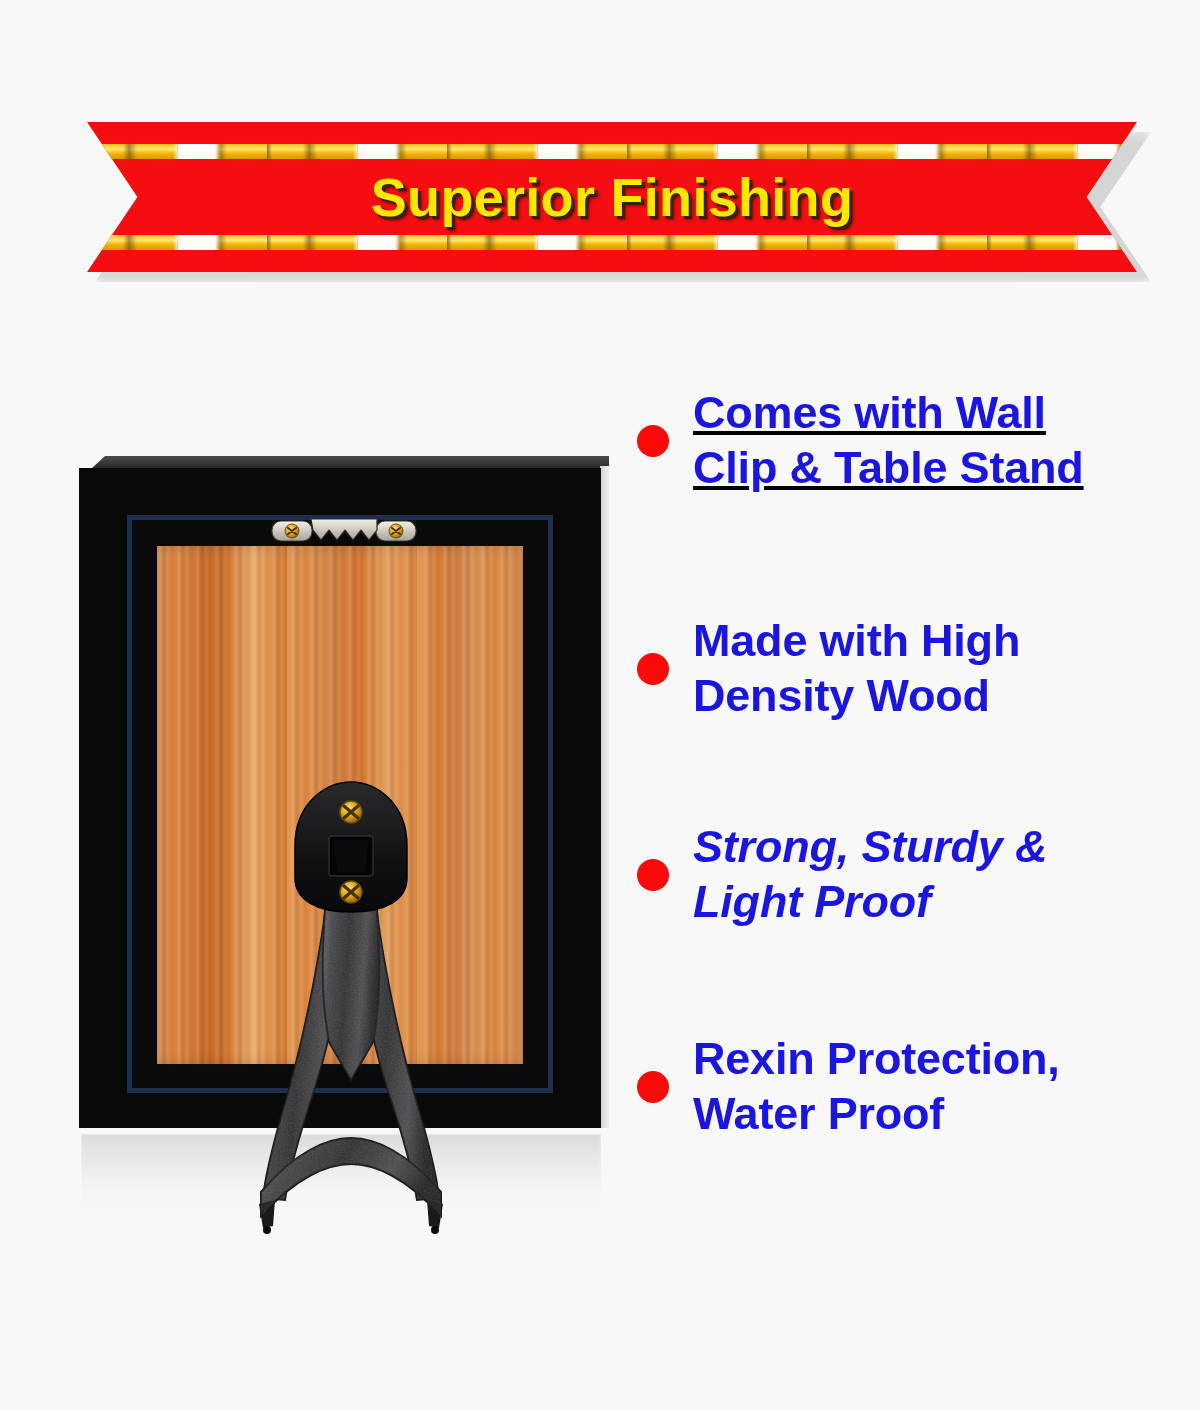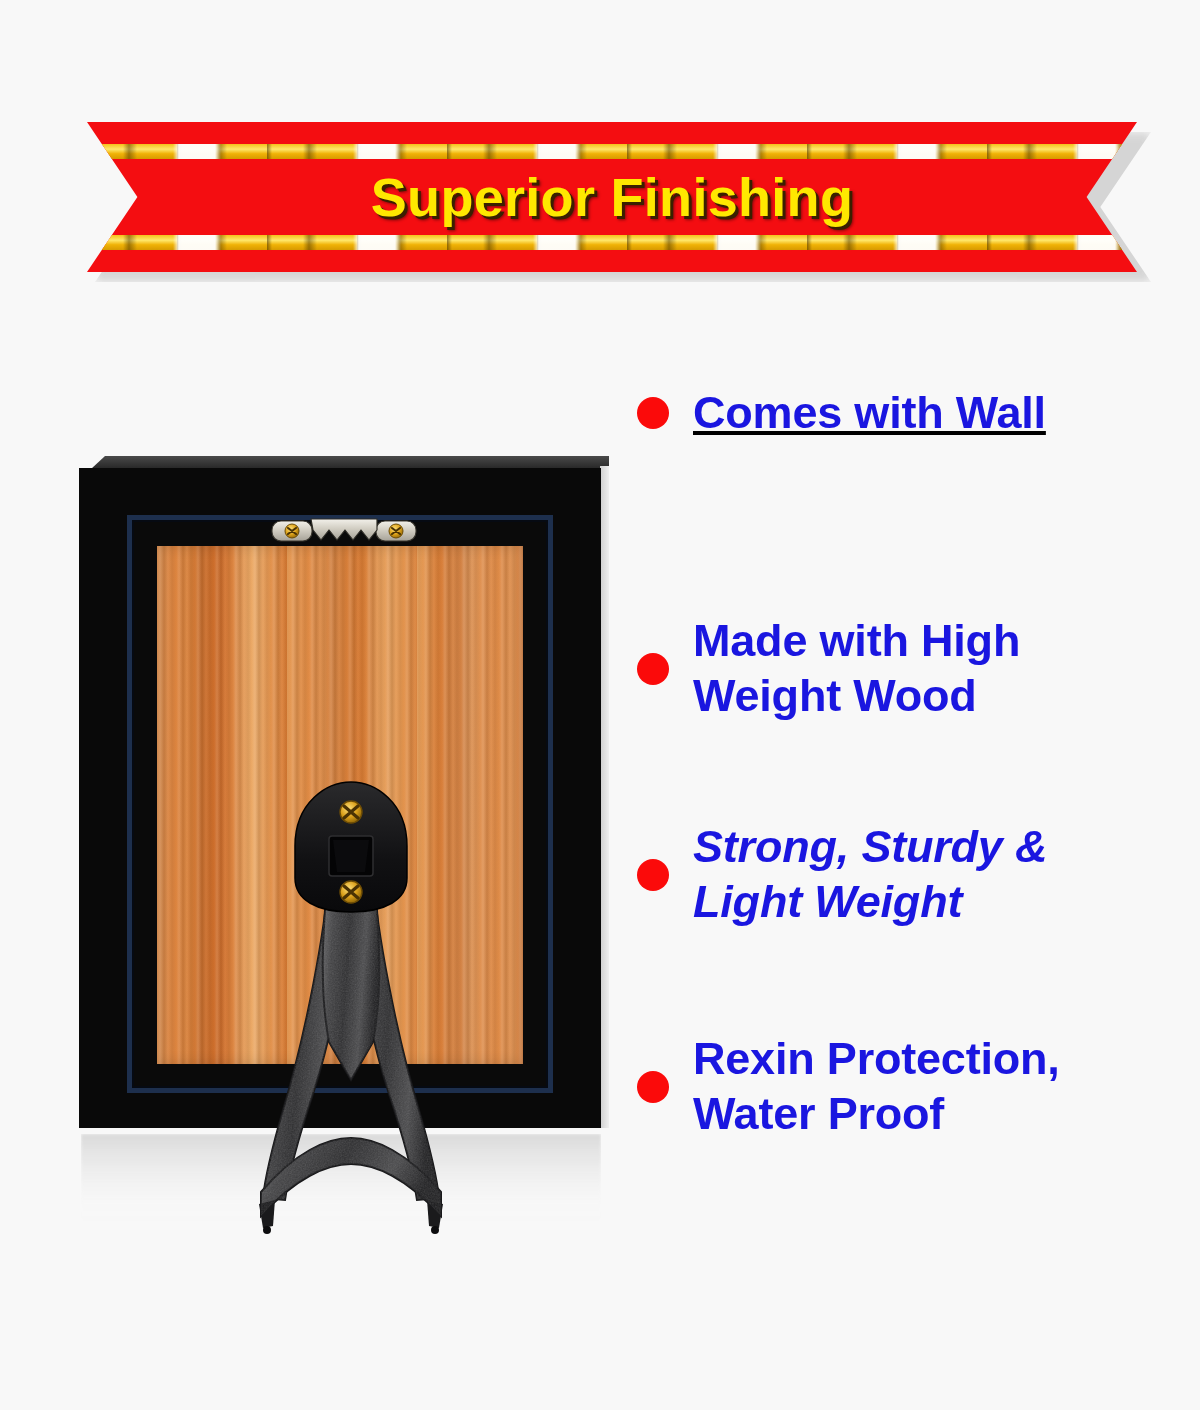--- a/index.html
+++ b/index.html
@@ -260,36 +260,37 @@
       </div>
     </div>
   </div>
 
   <div id="features">
 
     <div class="feature-row" id="feature-0">
       <span class="bullet"></span>
       <span class="feature-text">
         <span>Comes with Wall</span><br>
+        <span>Clip &amp; Table Stand</span>
       </span>
     </div>
 
     <div class="feature-row" id="feature-1">
       <span class="bullet"></span>
       <span class="feature-text">
         <span>Made with High</span><br>
-        <span>Weight Wood</span>
+        <span>Density Wood</span>
       </span>
     </div>
 
     <div class="feature-row" id="feature-2">
       <span class="bullet"></span>
       <span class="feature-text">
         <span>Strong, Sturdy &amp;</span><br>
-        <span>Light Weight</span>
+        <span>Light Proof</span>
       </span>
     </div>
 
     <div class="feature-row" id="feature-3">
       <span class="bullet"></span>
       <span class="feature-text">
         <span>Rexin Protection,</span><br>
         <span>Water Proof</span>
       </span>
     </div>

